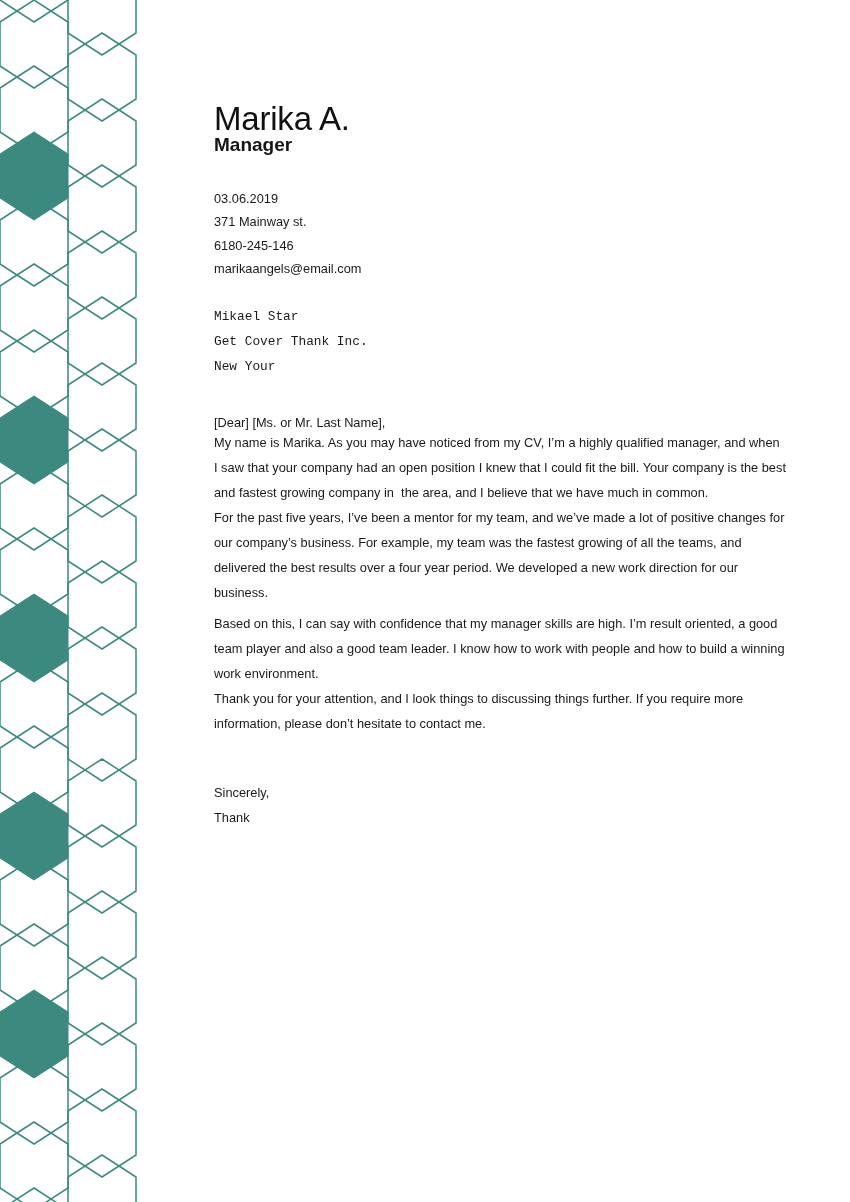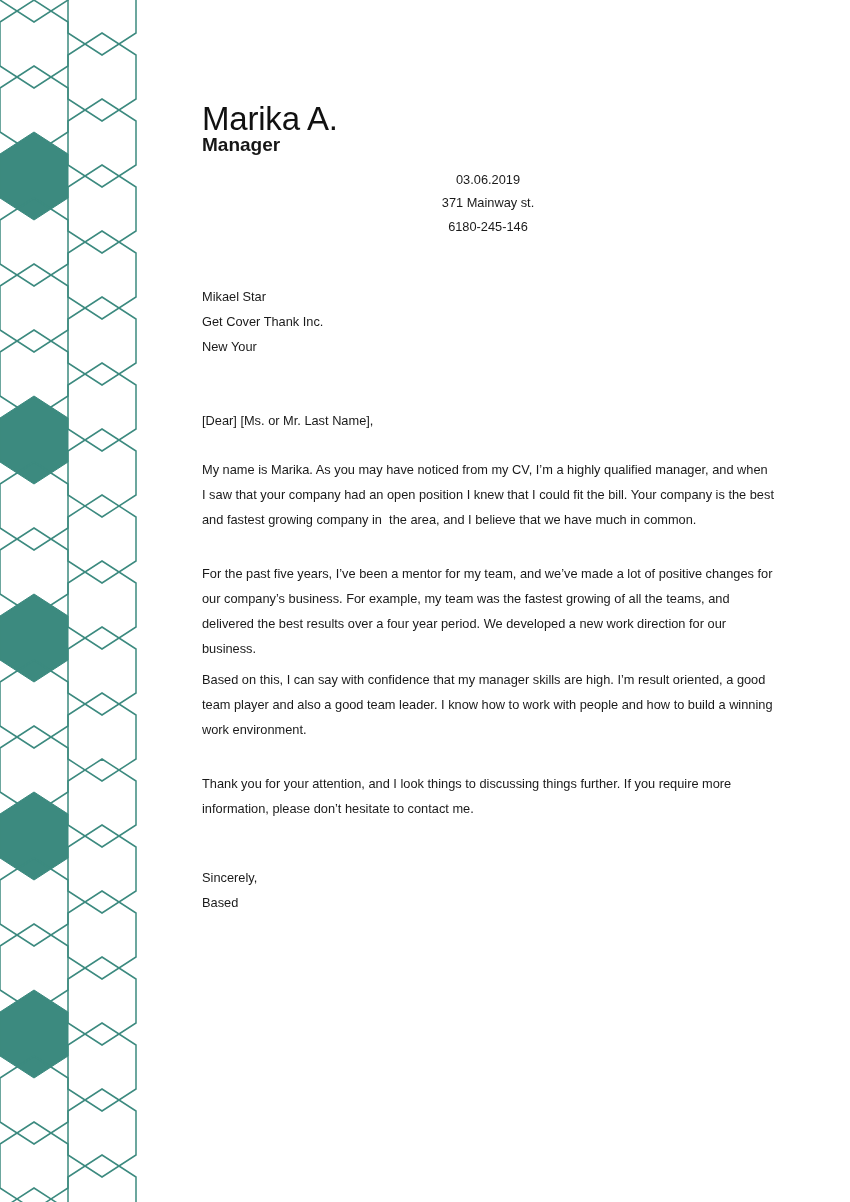--- a/index.html
+++ b/index.html
@@ -24,21 +24,21 @@
     left: 0;
     top: 0;
     width: 150px;
     height: 1202px;
     pointer-events: none;
   }
 
   
   .letter {
     position: absolute;
-    left: 202px;
+    left: 214px;
     top: 0;
     width: 572px;
   }
 
   .name-title {
     font-size: 33px;
     font-weight: 500;
     letter-spacing: -0.2px;
     color: #111111;
     line-height: 1;
@@ -46,54 +46,53 @@
   }
 
   .job-title {
     font-size: 19px;
     font-weight: 700;
     color: #161616;
     line-height: 1;
   }
 
   .sender-block {
-    margin-top: 14px;
-    text-align: center;
+    margin-top: 33px;
   }
 
   .sender-block .line {
     font-size: 12.8px;
     font-weight: 400;
     color: #1a1a1a;
     line-height: 23.3px;
     white-space: pre;
   }
 
   .recipient-block {
-    margin-top: 46px;
+    margin-top: 24px;
+    font-family: Liberation Mono, monospace;
   }
 
   .recipient-block .line {
     font-size: 12.8px;
     font-weight: 400;
     color: #1a1a1a;
     line-height: 25px;
     white-space: pre;
   }
 
   .salutation {
-    margin-top: 56px;
+    margin-top: 38px;
     font-size: 12.8px;
     font-weight: 400;
     color: #1a1a1a;
     line-height: 1;
   }
 
   .body-para {
-    margin-top: 29px;
     font-size: 12.8px;
     font-weight: 400;
     color: #1a1a1a;
     line-height: 25px;
     text-align: left;
     white-space: pre-wrap;
   }
 
   .body-para.tight {
     margin-top: 6px;
@@ -160,33 +159,34 @@
 <main class="letter">
 
   <h1 class="name-title">Marika A.</h1>
 
   <div class="job-title">Manager</div>
 
   <section class="sender-block">
     <div class="line">03.06.2019</div>
     <div class="line">371 Mainway st.</div>
     <div class="line">6180-245-146</div>
+    <div class="line">marikaangels@email.com</div>
   </section>
 
   <section class="recipient-block">
     <div class="line">Mikael Star</div>
     <div class="line">Get Cover Thank Inc.</div>
     <div class="line">New Your</div>
   </section>
 
   <div class="salutation">[Dear] [Ms. or Mr. Last Name],</div>
 
   <p class="body-para">My name is Marika. As you may have noticed from my CV, I’m a highly qualified manager, and when I saw that your company had an open position I knew that I could fit the bill. Your company is the best and fastest growing company in  the area, and I believe that we have much in common.</p>
   <p class="body-para">For the past five years, I’ve been a mentor for my team, and we’ve made a lot of positive changes for our company’s business. For example, my team was the fastest growing of all the teams, and delivered the best results over a four year period. We developed a new work direction for our business.</p>
   <p class="body-para tight">Based on this, I can say with confidence that my manager skills are high. I’m result oriented, a good team player and also a good team leader. I know how to work with people and how to build a winning work environment.</p>
   <p class="body-para">Thank you for your attention, and I look things to discussing things further. If you require more information, please don’t hesitate to contact me.</p>
 
   <section class="closing-block">
     <div class="line">Sincerely,</div>
-    <div class="line">Based</div>
+    <div class="line">Thank</div>
   </section>
 
 </main>
 
 </body></html>

